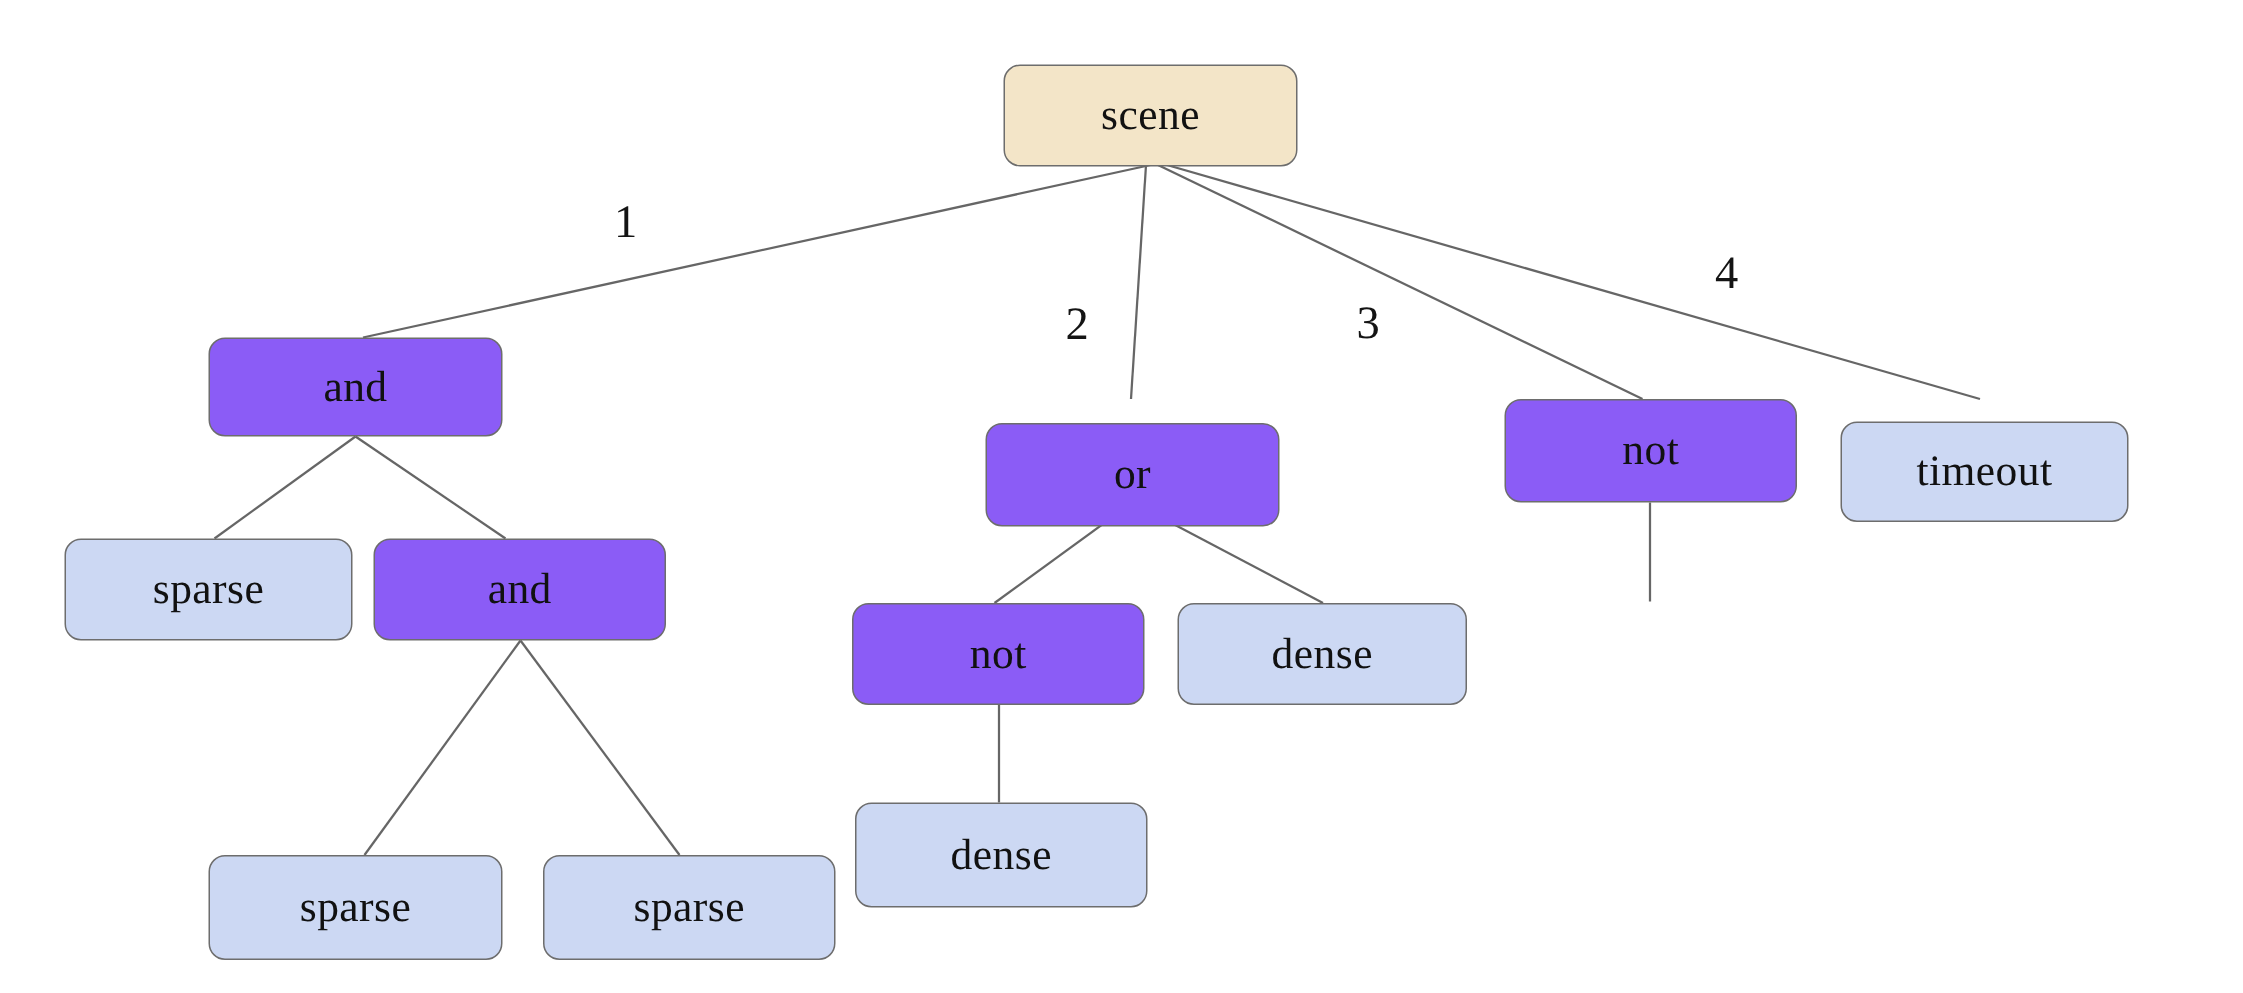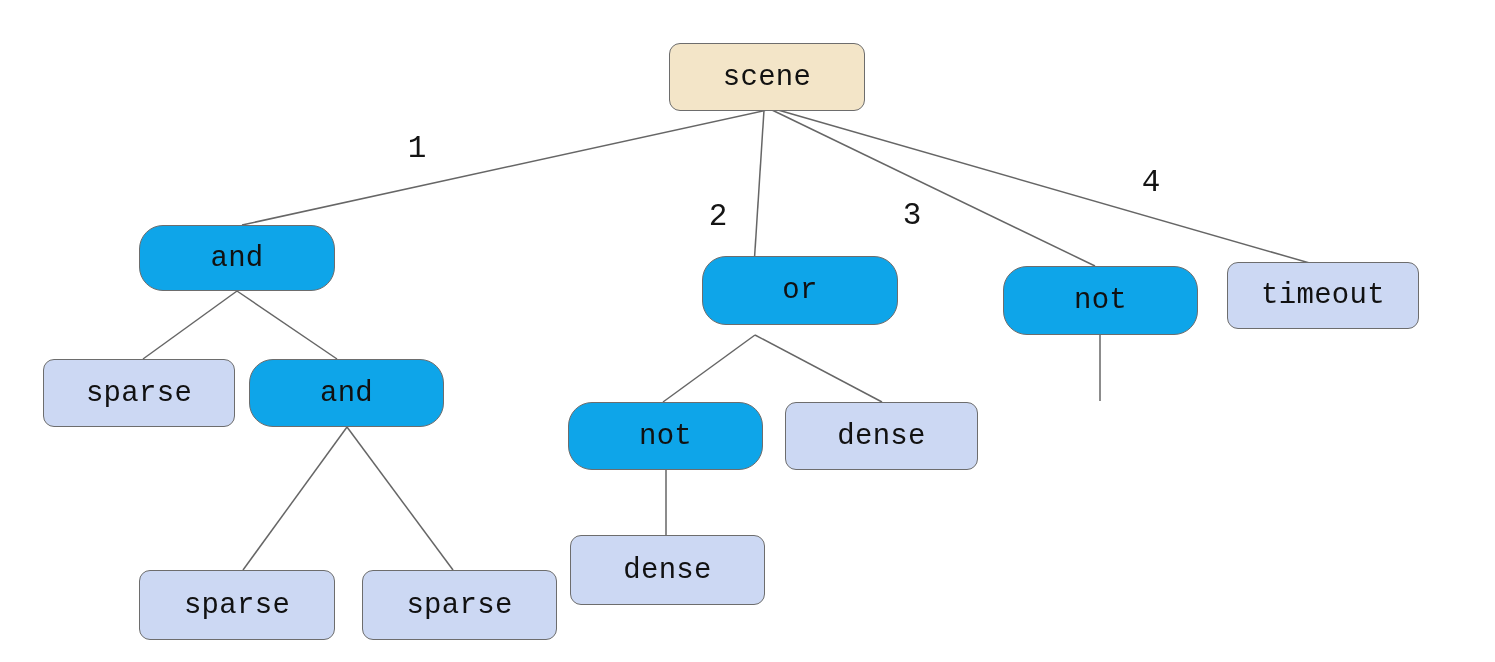--- a/index.html
+++ b/index.html
@@ -1,21 +1,21 @@
 <!DOCTYPE html>
 <html><head>
 <meta charset="utf-8">
 <style>
   html, body { margin: 0; padding: 0; background: #ffffff; }
   .canvas {
     position: relative;
     width: 1495px;
     height: 662px;
     background: #ffffff;
-    font-family: Liberation Mono, monospace;
+    font-family: Liberation Serif, serif;
     overflow: hidden;
   }
   svg.edges {
     position: absolute;
     left: 0; top: 0;
     width: 1495px; height: 662px;
   }
   svg.edges line {
     stroke: #666666;
     stroke-width: 1.5;
@@ -26,21 +26,21 @@
     display: flex;
     align-items: center;
     justify-content: center;
     border: 1.6px solid #6d6d6d;
     border-radius: 11px;
     font-size: 29px;
     color: #111111;
     letter-spacing: 0.3px;
   }
   .node.root { background: #f3e5c8; }
-  .node.op   { background: #0ea5e9; border-radius: 24px; }
+  .node.op   { background: #8b5cf6; }
   .node.leaf { background: #ccd8f3; }
   .edge-label {
     position: absolute;
     transform: translate(-50%, -50%);
     font-size: 31px;
     color: #141414;
   }
 </style>
 </head>
 <body>
@@ -59,25 +59,25 @@
     <line x1="755" y1="335" x2="663" y2="402"></line>
     <line x1="755" y1="335" x2="882" y2="402"></line>
     <line x1="666" y1="470" x2="666" y2="535"></line>
     <line x1="1100" y1="335" x2="1100" y2="401"></line>
   </svg>
 
   <div class="node root" style="left:669px; top:43px;  width:196px; height:68px;">scene</div>
 
   <div class="node op" style="left:139px; top:225px; width:196px; height:66px;">and</div>
 
-  <div class="node op" style="left:657px; top:256px; width:196px; height:69px;margin-left:45px;">or</div>
+  <div class="node op" style="left:657px; top:282px; width:196px; height:69px;">or</div>
 
   <div class="node op" style="left:1003px; top:266px; width:195px; height:69px;">not</div>
 
-  <div class="node leaf" style="left:1227px; top:262px; width:192px; height:67px;">timeout</div>
+  <div class="node leaf" style="left:1227px; top:281px; width:192px; height:67px;">timeout</div>
 
   <div class="node leaf" style="left:43px; top:359px; width:192px; height:68px;">sparse</div>
 
   <div class="node op" style="left:249px; top:359px; width:195px; height:68px;">and</div>
 
   <div class="node op" style="left:568px; top:402px; width:195px; height:68px;">not</div>
 
   <div class="node leaf" style="left:785px; top:402px; width:193px; height:68px;">dense</div>
 
 

